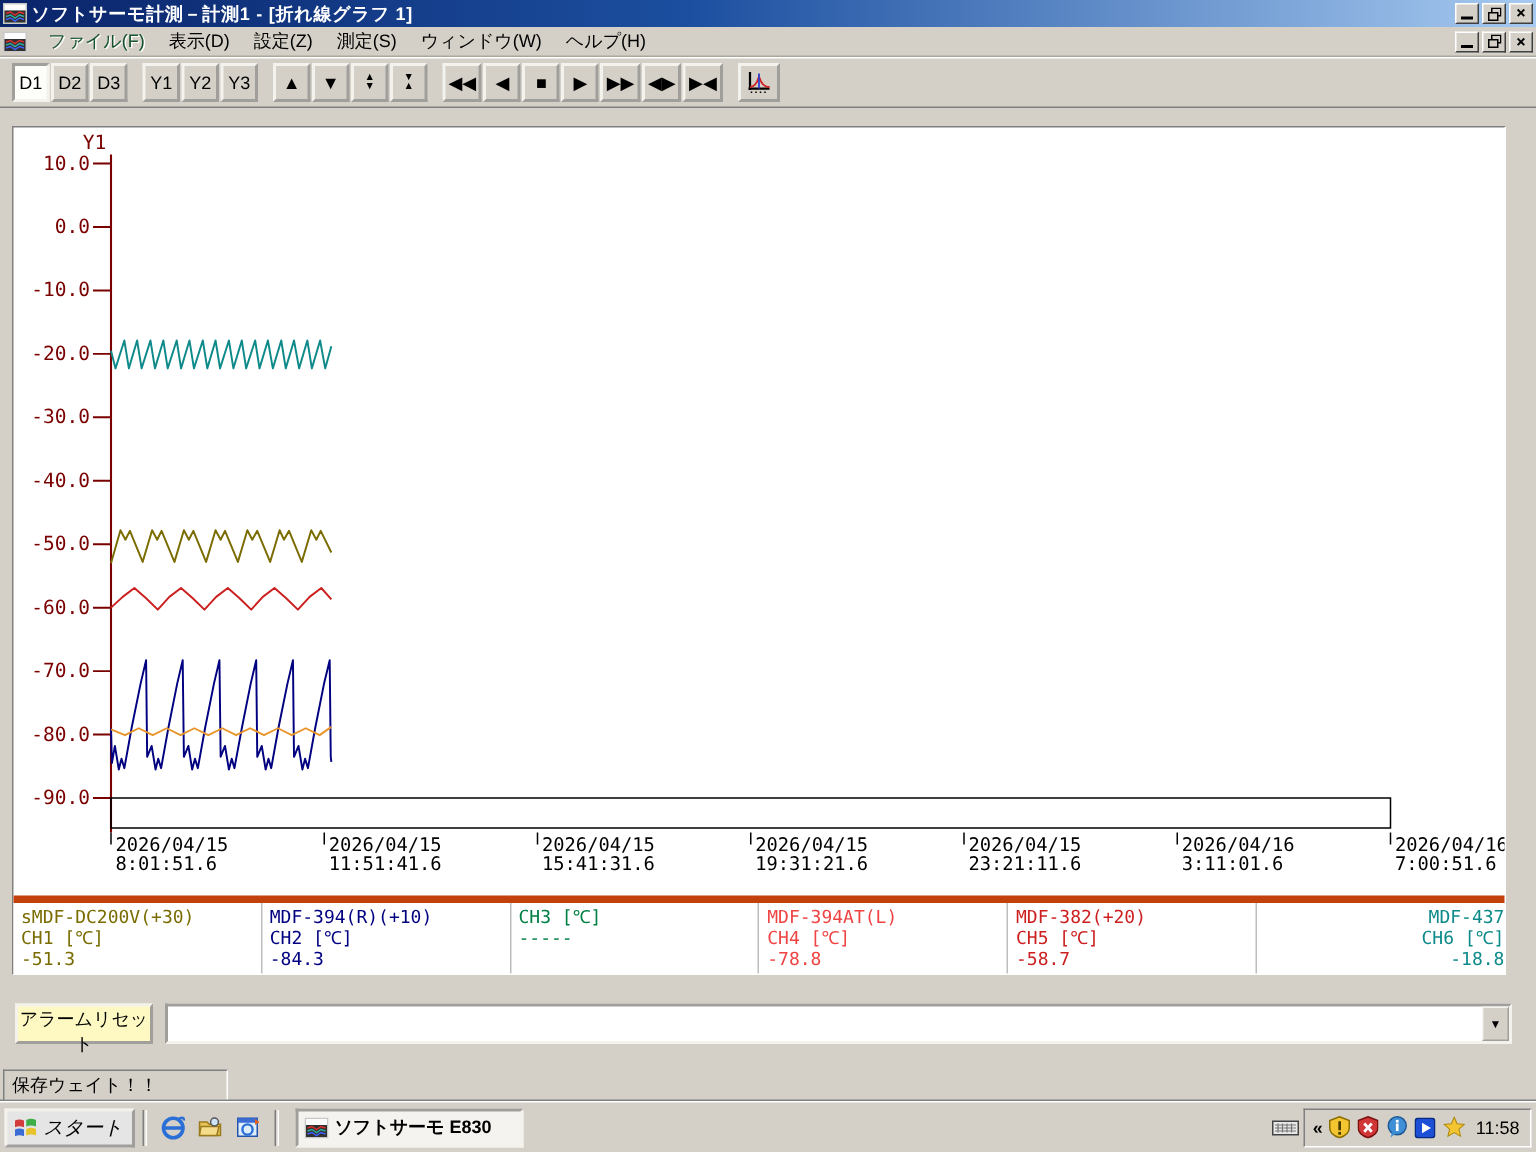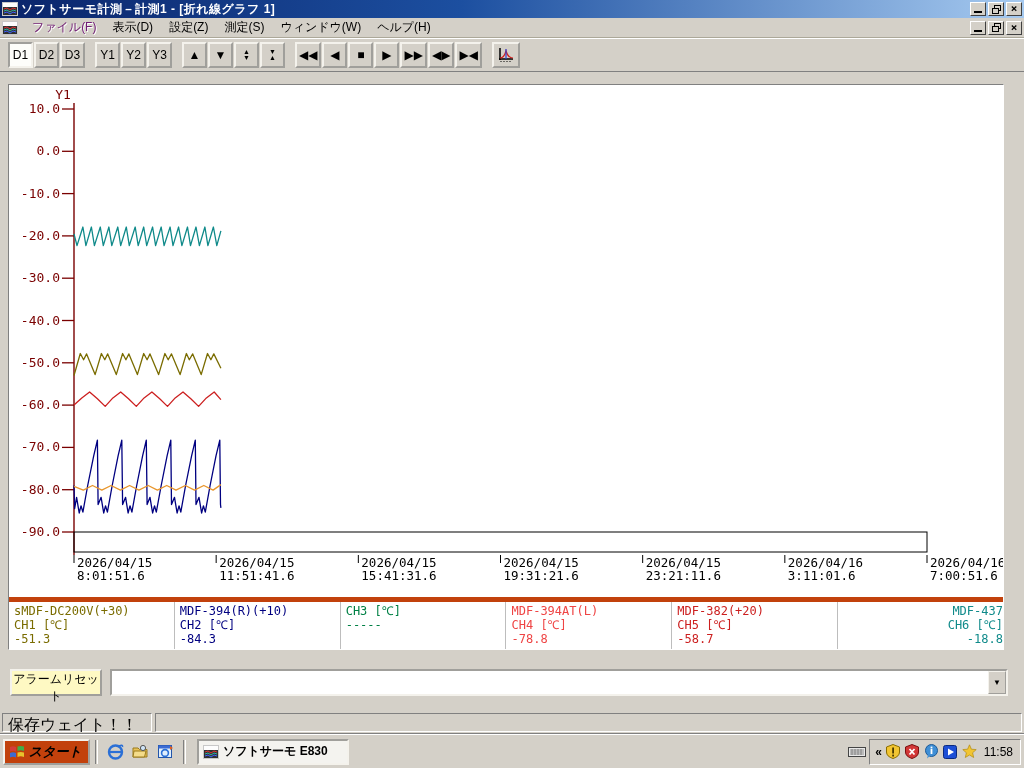--- a/index.html
+++ b/index.html
@@ -12,21 +12,21 @@
   .titlebar { height:18px; background:linear-gradient(90deg,#0a246a,#1c4fa0 45%,#a6caf0); display:flex; align-items:center; padding:1px 2px; color:#fff; font-size:12px; font-weight:bold; }
   .titlebar .ttl { margin-left:3px; white-space:nowrap; letter-spacing:0.5px; }
   .win-buttons { margin-left:auto; display:flex; gap:2px; }
   .win-btn { width:16px; height:14px; background:#d4d0c8; border:1px solid; border-color:#fff #404040 #404040 #fff; display:flex; align-items:center; justify-content:center; color:#000; }
   .glyph-min { width:8px; height:2px; background:#000; align-self:flex-end; margin:0 auto 2px auto; }
   .glyph-close { font-size:11px; font-weight:bold; line-height:10px; font-family:"DejaVu Sans Mono",monospace; }
 
   
   .menubar { height:20px; background:#d4d0c8; display:flex; align-items:center; font-size:12px; padding:0 2px; border-bottom:1px solid #aca899; }
   .menu-item { padding:2px 8px; white-space:nowrap; }
-  .menu-item.disabled { color:#701a75; text-shadow:1px 1px 0 #fff; }
+  .menu-item.disabled { color:#14532d; text-shadow:1px 1px 0 #fff; }
 
   
   .toolbar { height:34px; background:#d4d0c8; display:flex; align-items:center; padding:0 8px; gap:1px; border-top:1px solid #fff; border-bottom:1px solid #808080; }
   .tb-btn { height:26px; min-width:25px; background:#d4d0c8; border:2px outset #f4f2ec; font-size:12px; color:#000; display:flex; align-items:center; justify-content:center; padding:0 2px; }
   .tb-btn.pressed { border-style:inset; background:#fdfdfa; }
   .tb-btn.stack { white-space:pre; font-size:7px; line-height:6px; }
   .gap { margin-left:9px; }
 
   
   .client { position:absolute; top:72px; bottom:24px; left:0; right:0; background:#d4d0c8; }
@@ -37,28 +37,28 @@
   .legend-cell:last-child { border-right:none; }
 
   
   .alarm-row { position:absolute; left:8px; top:592px; width:1002px; height:38px; }
   .alarm-btn { position:absolute; left:2px; top:5px; width:92px; height:27px; background:#fef9c3; border:2px outset #f4f2ec; font-size:12px; font-family:"Liberation Sans",sans-serif; }
   .combo { position:absolute; left:102px; top:5px; right:2px; height:27px; border:2px inset #f4f2ec; background:#fff; display:flex; }
   .combo-field { flex:1; font-size:12px; padding:3px 4px; }
   .combo-arrow { width:18px; background:#d4d0c8; border:1px outset #f4f2ec; display:flex; align-items:center; justify-content:center; font-size:8px; }
 
   
-  .statusbar { position:absolute; bottom:0; left:0; right:0; height:24px; background:#d4d0c8; display:flex; gap:3px; padding:3px 2px 2px 2px; font-size:16px; }
+  .statusbar { position:absolute; bottom:0; left:0; right:0; height:24px; background:#d4d0c8; display:flex; gap:3px; padding:3px 2px 2px 2px; font-size:12px;flex-direction:column; }
   .status-panel { border:1px solid; border-color:#808080 #fff #fff #808080; padding:1px 5px; white-space:nowrap; }
   .status-panel.first { width:150px; }
   .status-panel.rest { flex:1; }
 
   
   .taskbar { position:absolute; bottom:0; left:0; width:1024px; height:34px; background:#d4d0c8; border-top:1px solid #fff; box-shadow:0 -1px 0 #808080; display:flex; align-items:center; padding:0 3px; }
-  .start-btn { height:26px; padding:0 6px 0 4px; display:flex; align-items:center; gap:4px; background:#c2410c; border:2px outset #f4f2ec; font-weight:bold; font-style:italic; font-size:13px; }
+  .start-btn { height:26px; padding:0 6px 0 4px; display:flex; align-items:center; gap:4px; background:#e5e5e5; border:2px outset #f4f2ec; font-weight:normal; font-style:italic; font-size:13px; }
   .tb-divider { width:3px; height:24px; margin:0 5px; border-left:1px solid #808080; border-right:1px solid #fff; }
   .ql { display:flex; align-items:center; gap:8px; padding:0 4px; }
   .ql-icon { width:17px; height:17px; display:flex; align-items:center; justify-content:center; }
   .task-btn { width:152px; height:26px; margin-left:6px; border:2px inset #f4f2ec; background:#f4f3ef; display:flex; align-items:center; gap:4px; padding:0 4px; font-size:12px; font-weight:bold; white-space:nowrap; }
   .tray-kbd { margin-left:auto; width:24px; height:24px; display:flex; align-items:center; justify-content:center; }
   .tray { height:26px; border:1px solid; border-color:#808080 #fff #fff #808080; display:flex; align-items:center; gap:4px; padding:0 7px 0 5px; font-size:12px; }
   .tray .chev { font-size:12px; font-weight:bold; }
   .tray-icon { width:15px; height:15px; display:flex; align-items:center; justify-content:center; }
   .clock { margin-left:3px; }
 

